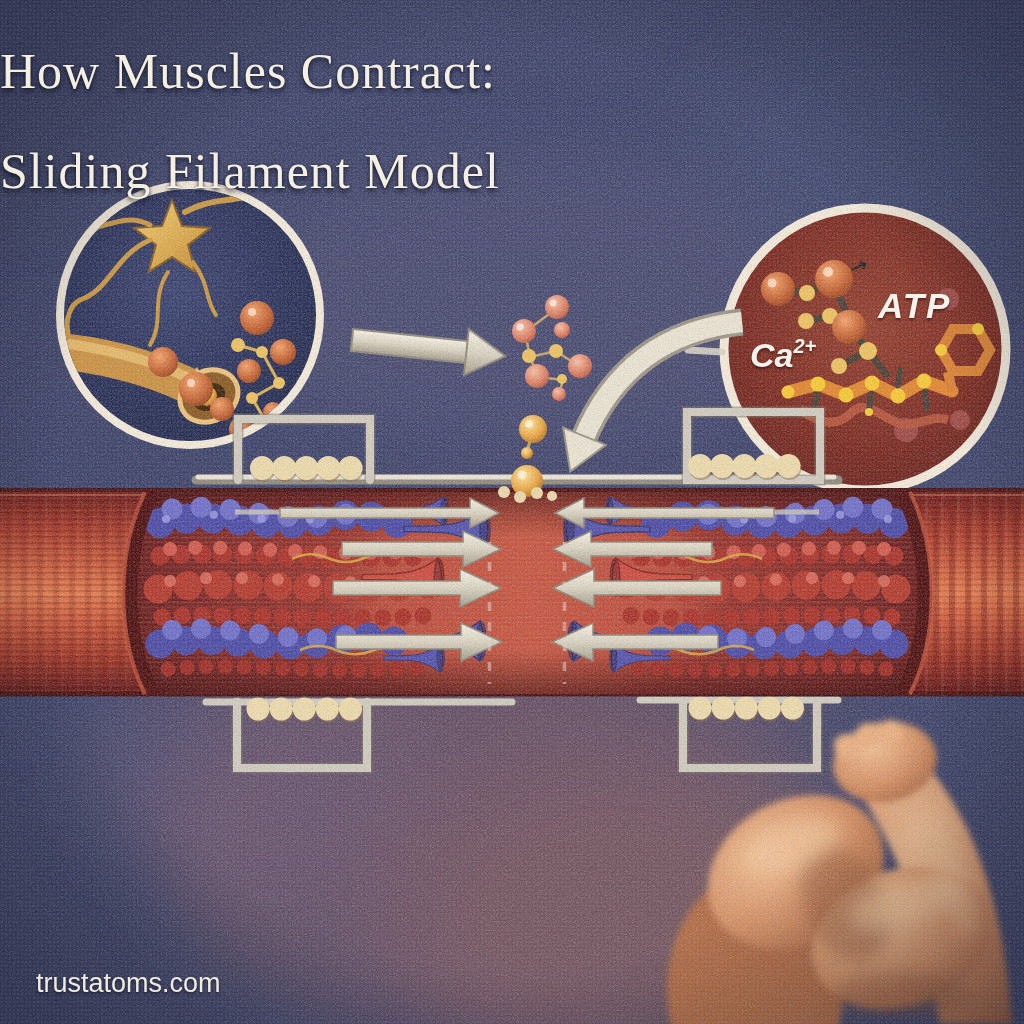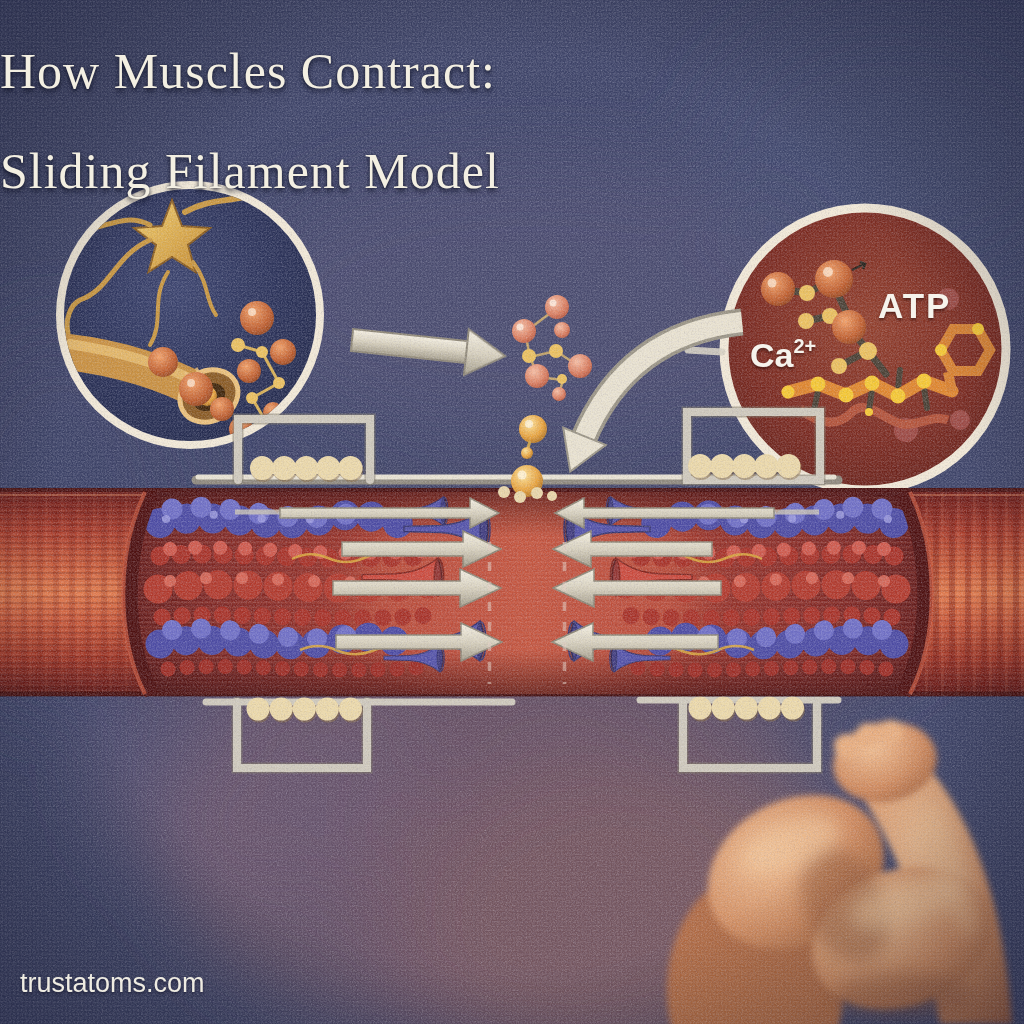--- a/index.html
+++ b/index.html
@@ -8,25 +8,25 @@
   #canvas svg.art{position:absolute;left:0;top:0;}
   .stipple{position:absolute;inset:0;pointer-events:none;
      background-image:radial-gradient(rgba(225,228,255,0.055) 1px, rgba(0,0,0,0) 1.35px);
      background-size:4px 4px;}
   .title-line{position:absolute;width:100%;text-align:left;color:#f3efe2;
      font-family:"Liberation Serif",serif;font-weight:400;font-size:50px;letter-spacing:1px;
      text-shadow:0 3px 5px rgba(10,12,30,.75),0 0 2px rgba(10,12,30,.5);}
   #title1{top:42px;}
   #title2{top:122px;margin-top:20px;}
   .chem-label{position:absolute;color:#f6f3ec;font-weight:bold;
-     text-shadow:0 2px 3px rgba(40,10,8,.6);}
+     text-shadow:0 2px 3px rgba(40,10,8,.6);font-style:italic;}
   #ca-label{left:750px;top:335px;font-size:34px;}
   #ca-label sup{font-size:20px;vertical-align:14px;letter-spacing:0;}
   #atp-label{left:878px;top:286px;font-size:35px;letter-spacing:2px;}
-  #watermark{position:absolute;left:20px;top:968px;font-size:27px;color:#efece2;
+  #watermark{position:absolute;left:36px;top:968px;font-size:27px;color:#efece2;
      text-shadow:0 2px 3px rgba(15,15,35,.6);}
 </style>
 </head>
 <body>
 
 <div id="canvas">
 
 <svg class="art" width="1024" height="1024" viewBox="0 0 1024 1024">
 <defs>
   <linearGradient id="gOuter" x1="0" y1="0" x2="0" y2="1">

